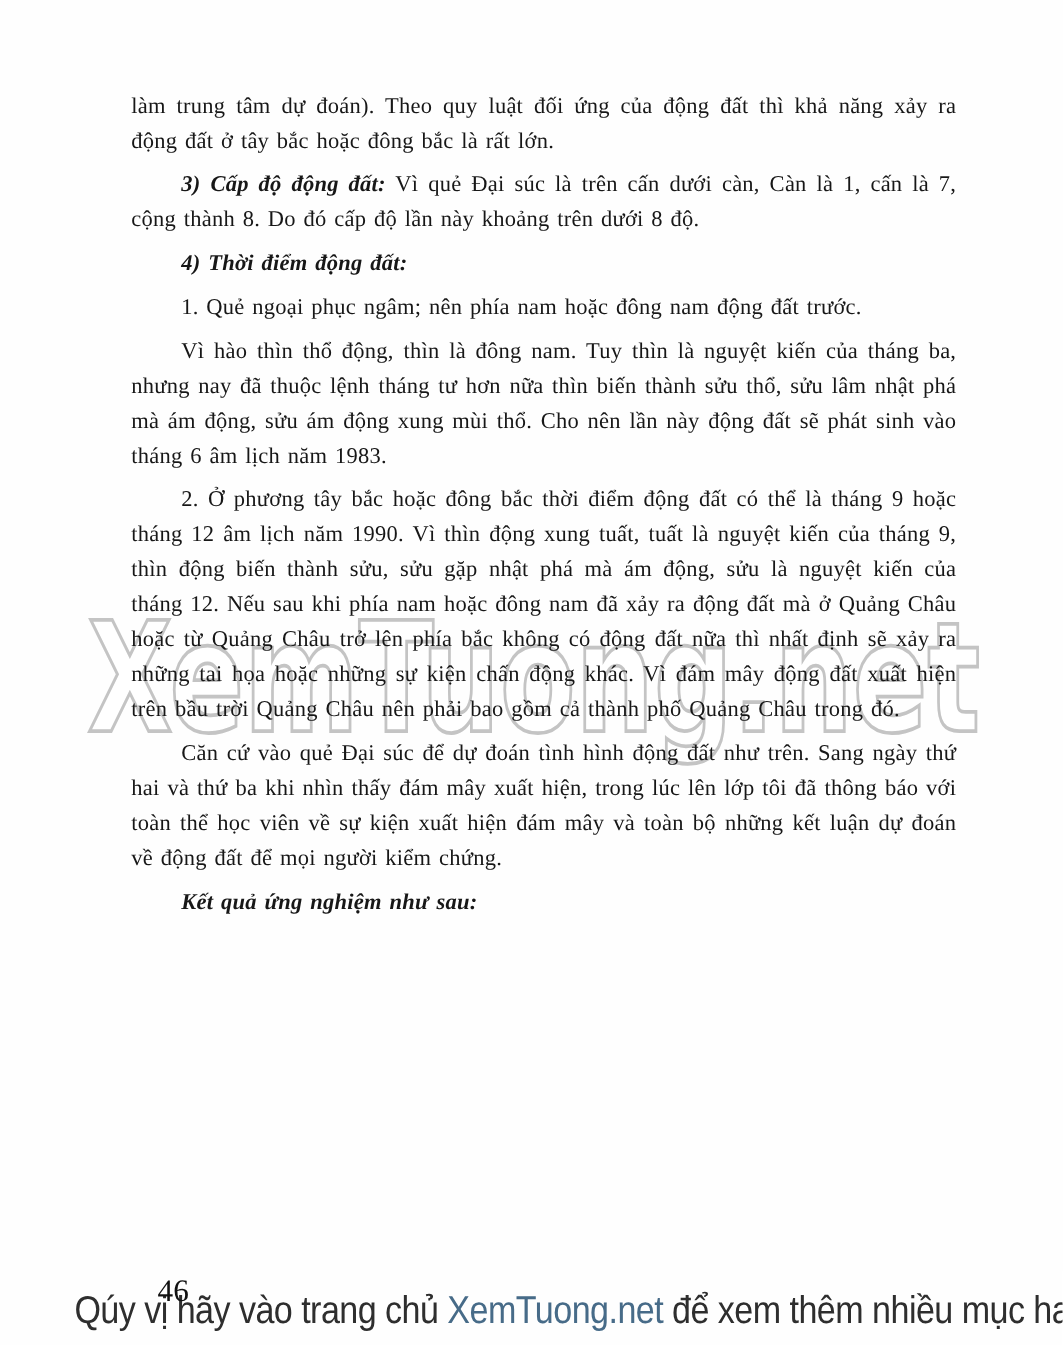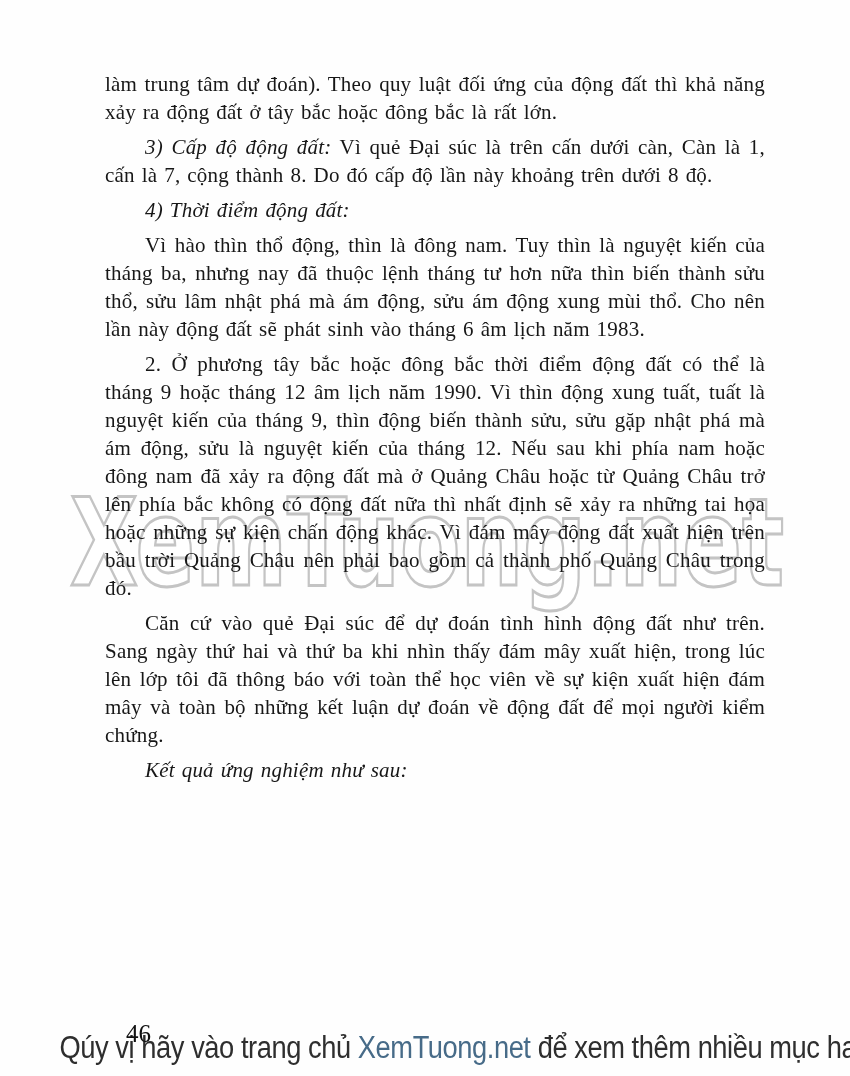--- a/index.html
+++ b/index.html
@@ -20,28 +20,28 @@
     z-index:1;pointer-events:none;
   }
   
   .page-text{
     position:absolute;left:105px;top:70px;width:660px;
     z-index:2;
     color:#171717;
   }
   .page-text p{
     margin:0 0 7px 0;
-    font-size:21px;
+    font-size:18px;
     line-height:28px;
     text-align:justify;
     letter-spacing:0.2px;
     word-spacing:1.5px;
   }
   .page-text p.indent{text-indent:40px;}
-  .bi{font-weight:normal;font-style:italic;}
+  .bi{font-weight:bold;font-style:italic;}
   
   .page-number{
     position:absolute;left:126px;top:1020px;
     font-size:25px;color:#111111;z-index:4;
     font-family:"Liberation Serif",serif;
   }
   
   .footer{
     position:absolute;left:0;right:0;top:1030px;
     text-align:center;z-index:3;
@@ -66,20 +66,21 @@
   <div class="watermark-layer">
     <svg width="740" height="195" viewBox="0 0 740 195">
       <text x="8" y="135" font-family="DejaVu Sans, sans-serif" font-size="122" font-weight="bold" fill="#ffffff" fill-opacity="0.6" stroke="#c4c4c4" stroke-width="3" textLength="714" lengthAdjust="spacingAndGlyphs">XemTuong.net</text>
     </svg>
   </div>
 
   <div class="page-text">
       <p><span>làm trung tâm dự đoán). Theo quy luật đối ứng của động đất thì khả năng xảy ra động đất ở tây bắc hoặc đông bắc là rất lớn.</span></p>
       <p class="indent"><span class="bi">3) Cấp độ động đất:</span><span> Vì quẻ Đại súc là trên cấn dưới càn, Càn là 1, cấn là 7, cộng thành 8. Do đó cấp độ lần này khoảng trên dưới 8 độ.</span></p>
       <p class="indent"><span class="bi">4) Thời điểm động đất:</span></p>
+      <p class="indent"><span>1. Quẻ ngoại phục ngâm; nên phía nam hoặc đông nam động đất trước.</span></p>
       <p class="indent"><span>Vì hào thìn thổ động, thìn là đông nam. Tuy thìn là nguyệt kiến của tháng ba, nhưng nay đã thuộc lệnh tháng tư hơn nữa thìn biến thành sửu thổ, sửu lâm nhật phá mà ám động, sửu ám động xung mùi thổ. Cho nên lần này động đất sẽ phát sinh vào tháng 6 âm lịch năm 1983.</span></p>
       <p class="indent"><span>2. Ở phương tây bắc hoặc đông bắc thời điểm động đất có thể là tháng 9 hoặc tháng 12 âm lịch năm 1990. Vì thìn động xung tuất, tuất là nguyệt kiến của tháng 9, thìn động biến thành sửu, sửu gặp nhật phá mà ám động, sửu là nguyệt kiến của tháng 12. Nếu sau khi phía nam hoặc đông nam đã xảy ra động đất mà ở Quảng Châu hoặc từ Quảng Châu trở lên phía bắc không có động đất nữa thì nhất định sẽ xảy ra những tai họa hoặc những sự kiện chấn động khác. Vì đám mây động đất xuất hiện trên bầu trời Quảng Châu nên phải bao gồm cả thành phố Quảng Châu trong đó.</span></p>
       <p class="indent"><span>Căn cứ vào quẻ Đại súc để dự đoán tình hình động đất như trên. Sang ngày thứ hai và thứ ba khi nhìn thấy đám mây xuất hiện, trong lúc lên lớp tôi đã thông báo với toàn thể học viên về sự kiện xuất hiện đám mây và toàn bộ những kết luận dự đoán về động đất để mọi người kiểm chứng.</span></p>
       <p class="indent"><span class="bi">Kết quả ứng nghiệm như sau:</span></p>
     </div>
 
   <div class="page-number">46</div>
 
   <div class="footer">
     <span class="condense"><span>Qúy vị hãy vào trang chủ </span><span class="link">XemTuong.net</span><span> để xem thêm nhiều mục hay khác</span></span>

